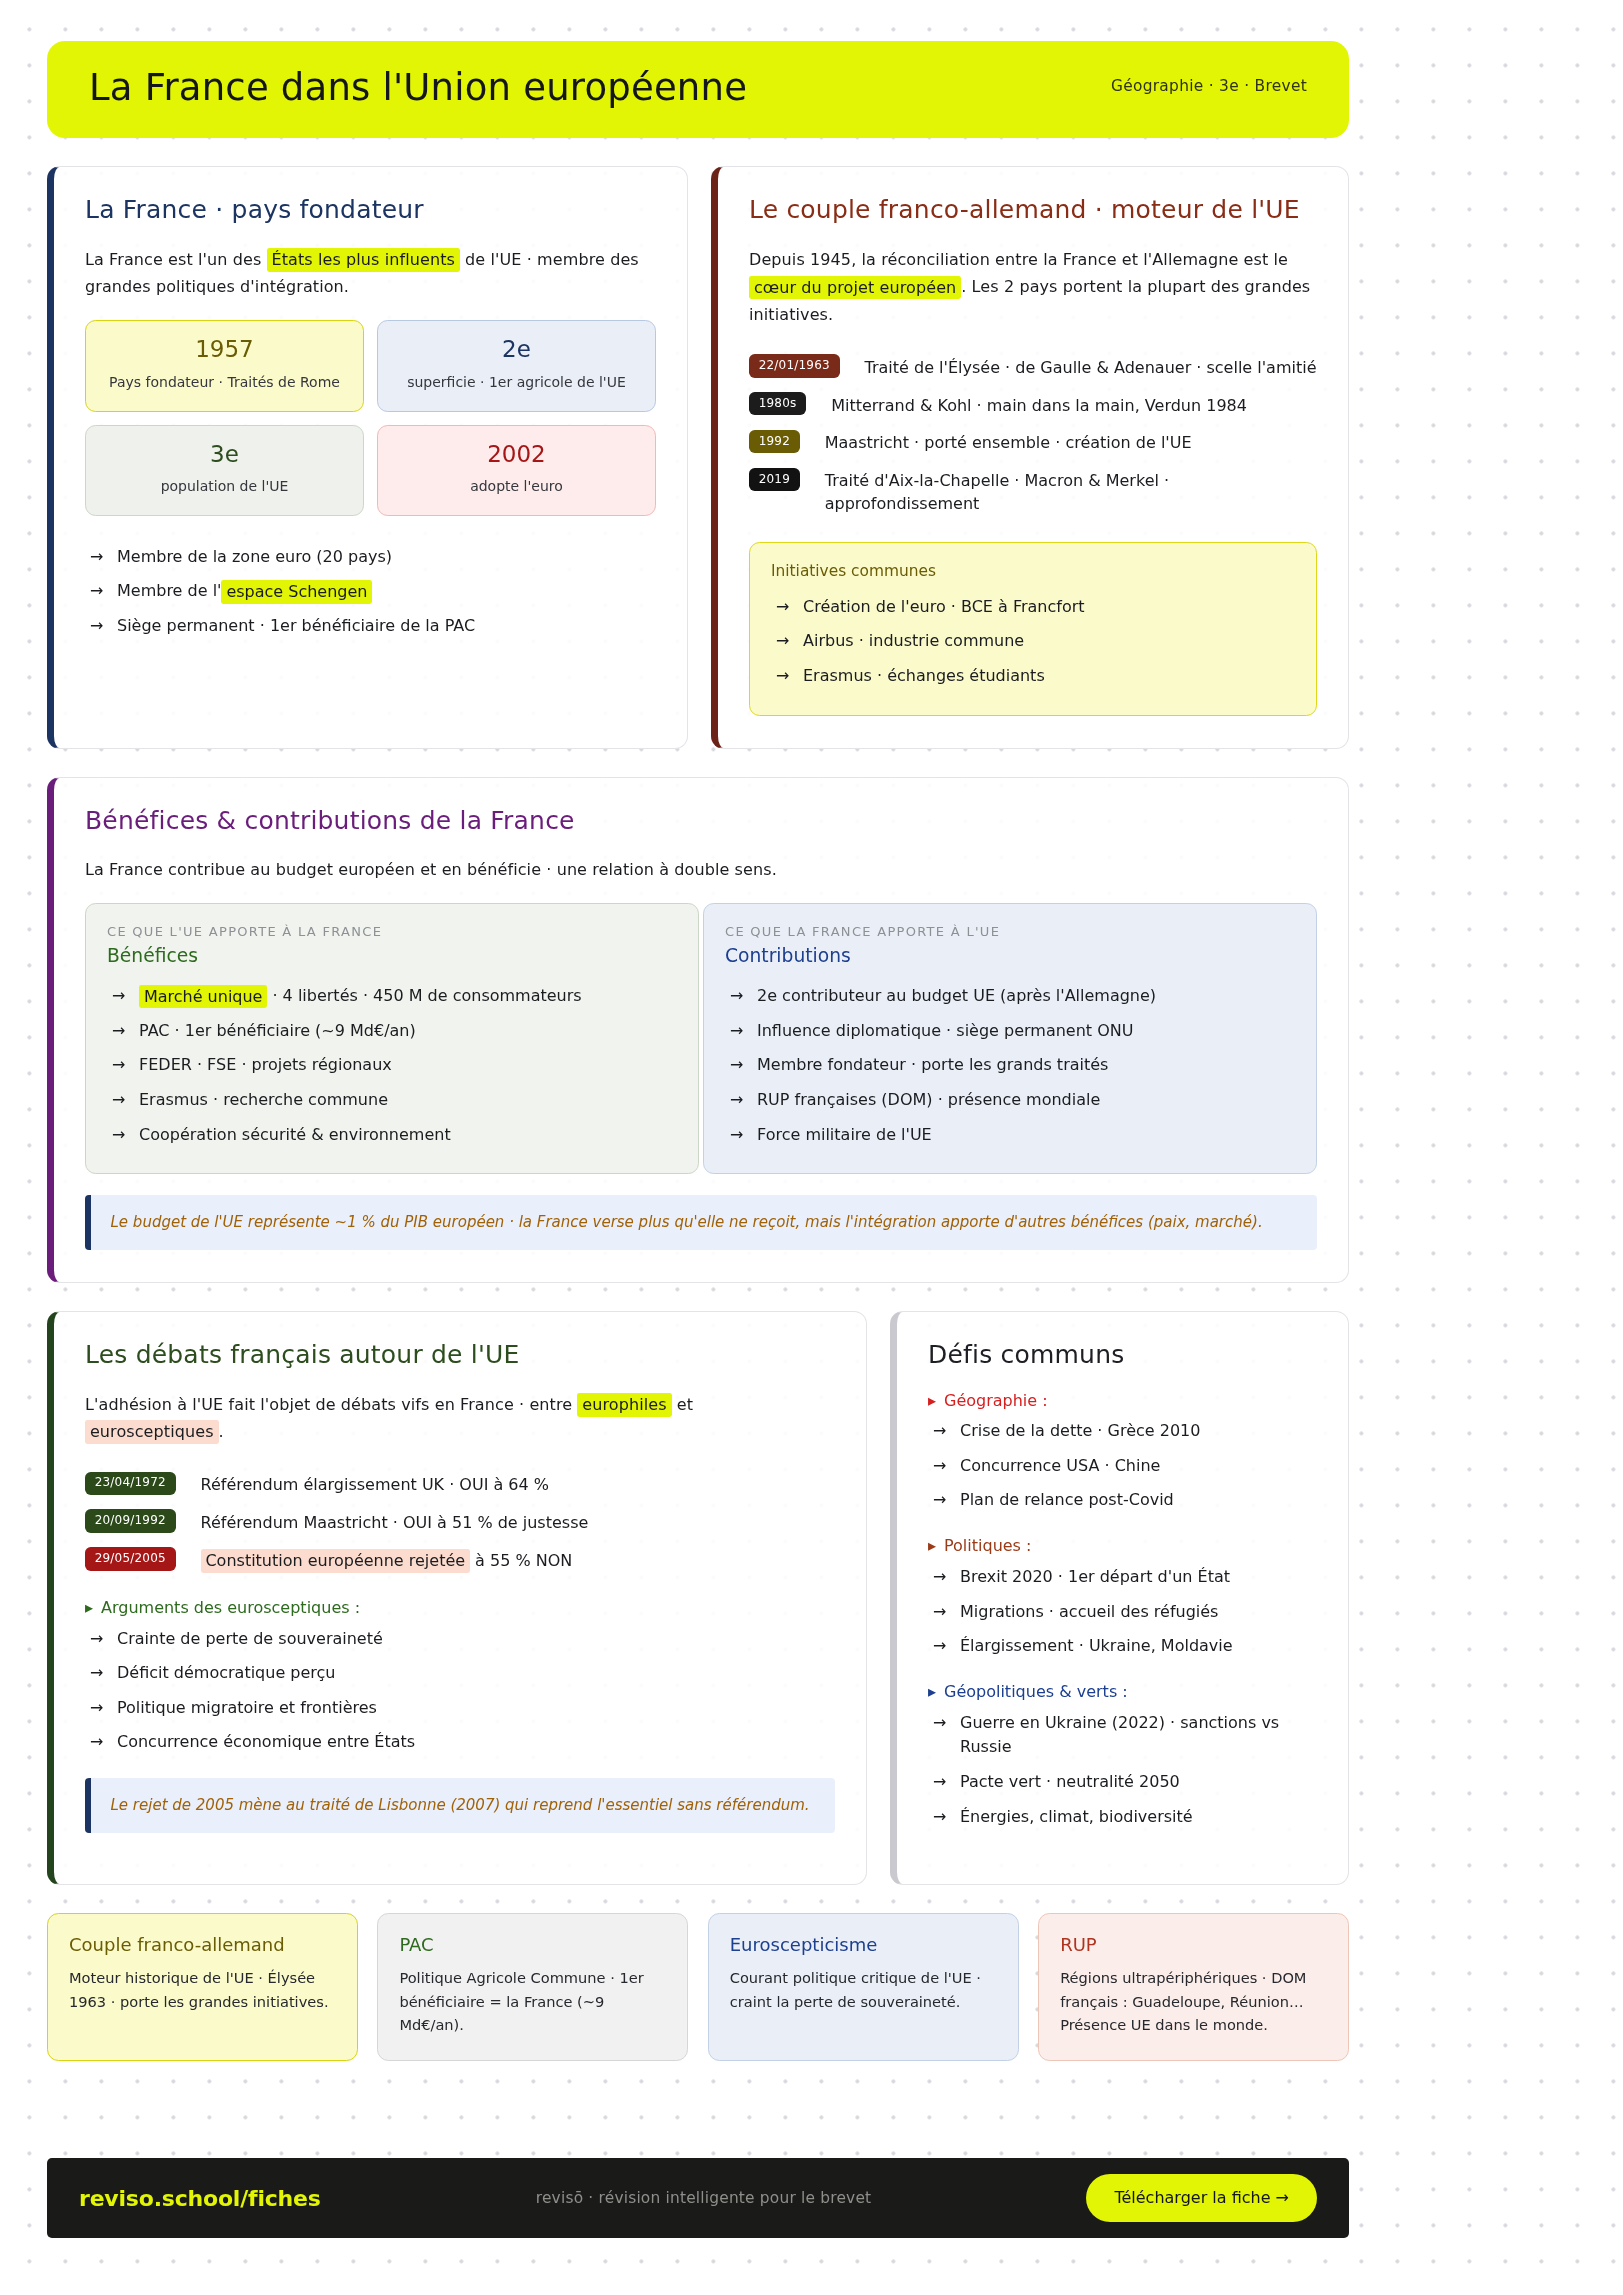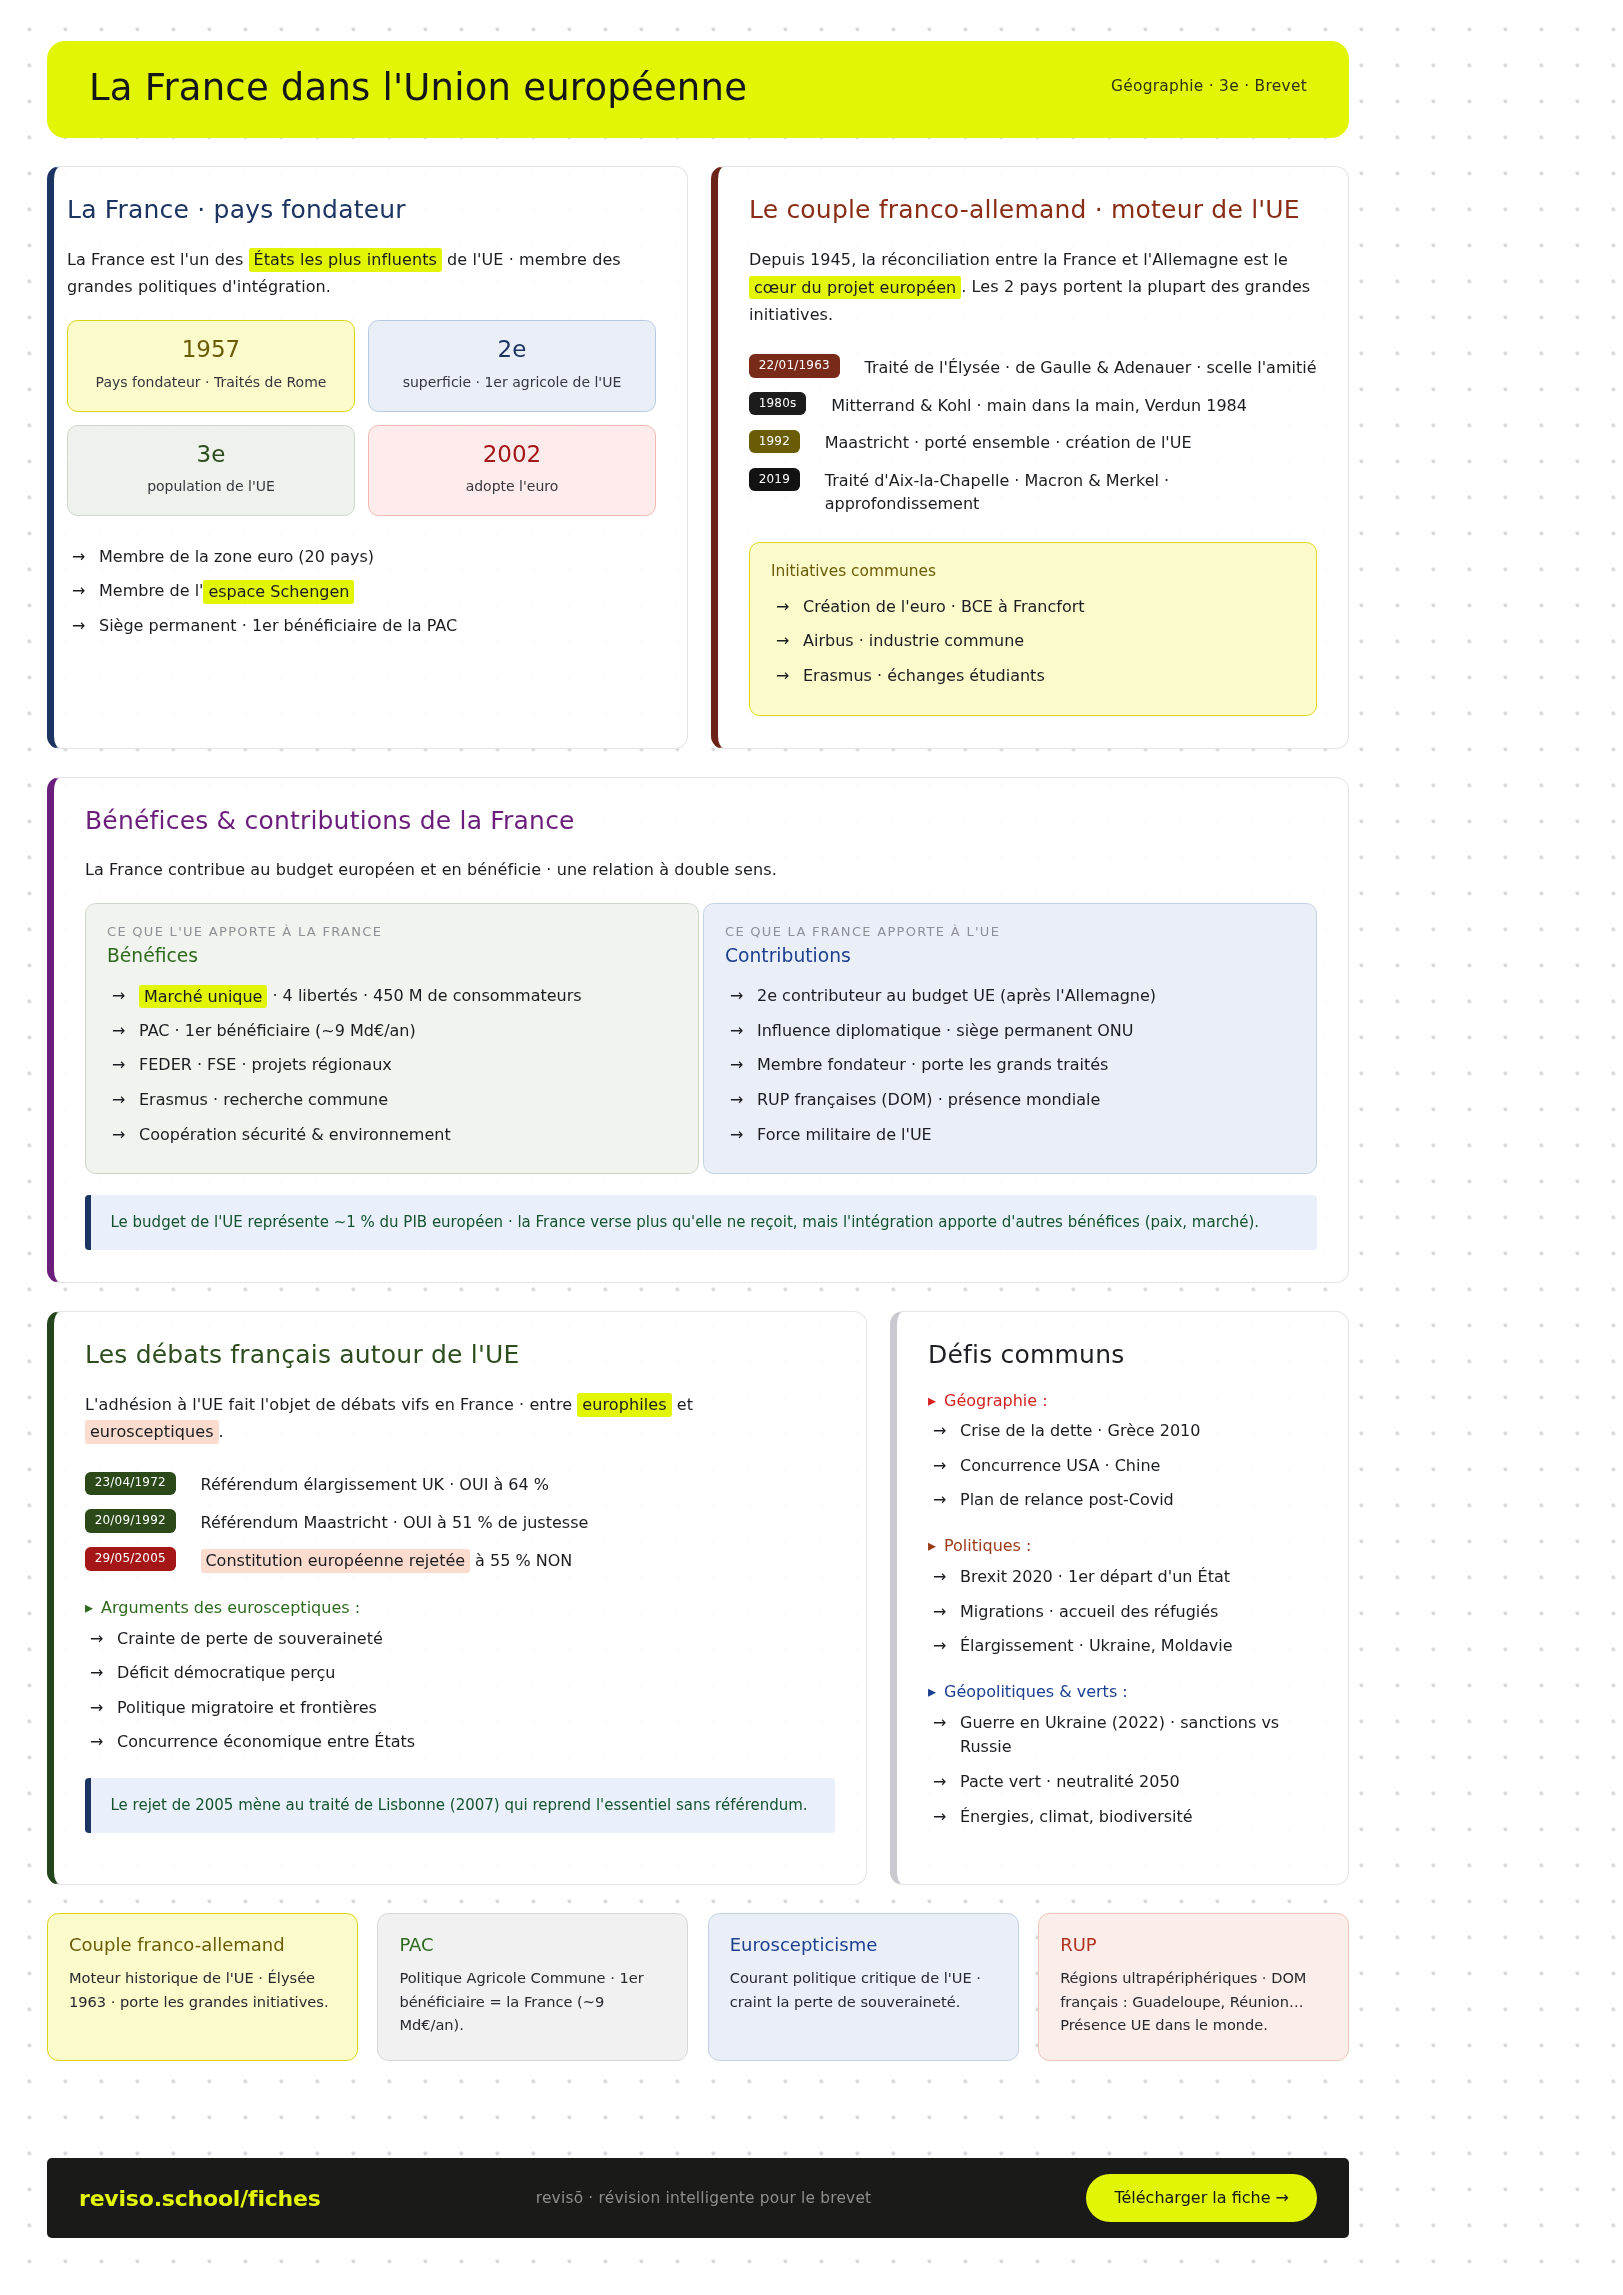--- a/index.html
+++ b/index.html
@@ -59,21 +59,21 @@
 
   .card {
     background: rgba(255,255,255,0.90);
     border: 0.8px solid #e3e3e8;
     border-radius: 13px;
     border-left-width: 7.3px;
     border-left-style: solid;
     padding: 29px 31px 32px 31px;
     position: relative;
   }
-  .card.navy   { border-left-color: #1c3461; padding-left: 13px; }
+  .card.navy   { border-left-color: #1c3461; }
   .card.maroon { border-left-color: #6b2318; }
   .card.purple { border-left-color: #6a1d7a; }
   .card.green  { border-left-color: #23441c; }
   .card.gray   { border-left-color: #c9c9cf; }
 
   .col-left  { width: 641px; flex: 0 0 641px; }
   .col-right { flex: 1 1 auto; }
 
   .col-dbg-left  { width: 820px; flex: 0 0 820px; }
   .col-dbg-right { flex: 1 1 auto; }
@@ -199,21 +199,22 @@
   .compare > div { flex: 1 1 0; }
 
   
   .note {
     background: #e9effb;
     border-left: 6.5px solid #1c3461;
     border-radius: 4px;
     padding: 14.6px 19.5px 16px 19.5px;
     font-size: 15px;
     line-height: 1.6;
-    color: #14532d;
+    color: #a16207;
+    font-style: italic;
   }
 
   
   .group { margin-bottom: 18px; }
   .group-title {
     font-size: 16px;
     margin-bottom: 4.9px;
     padding-left: 16px;
     position: relative;
   }

